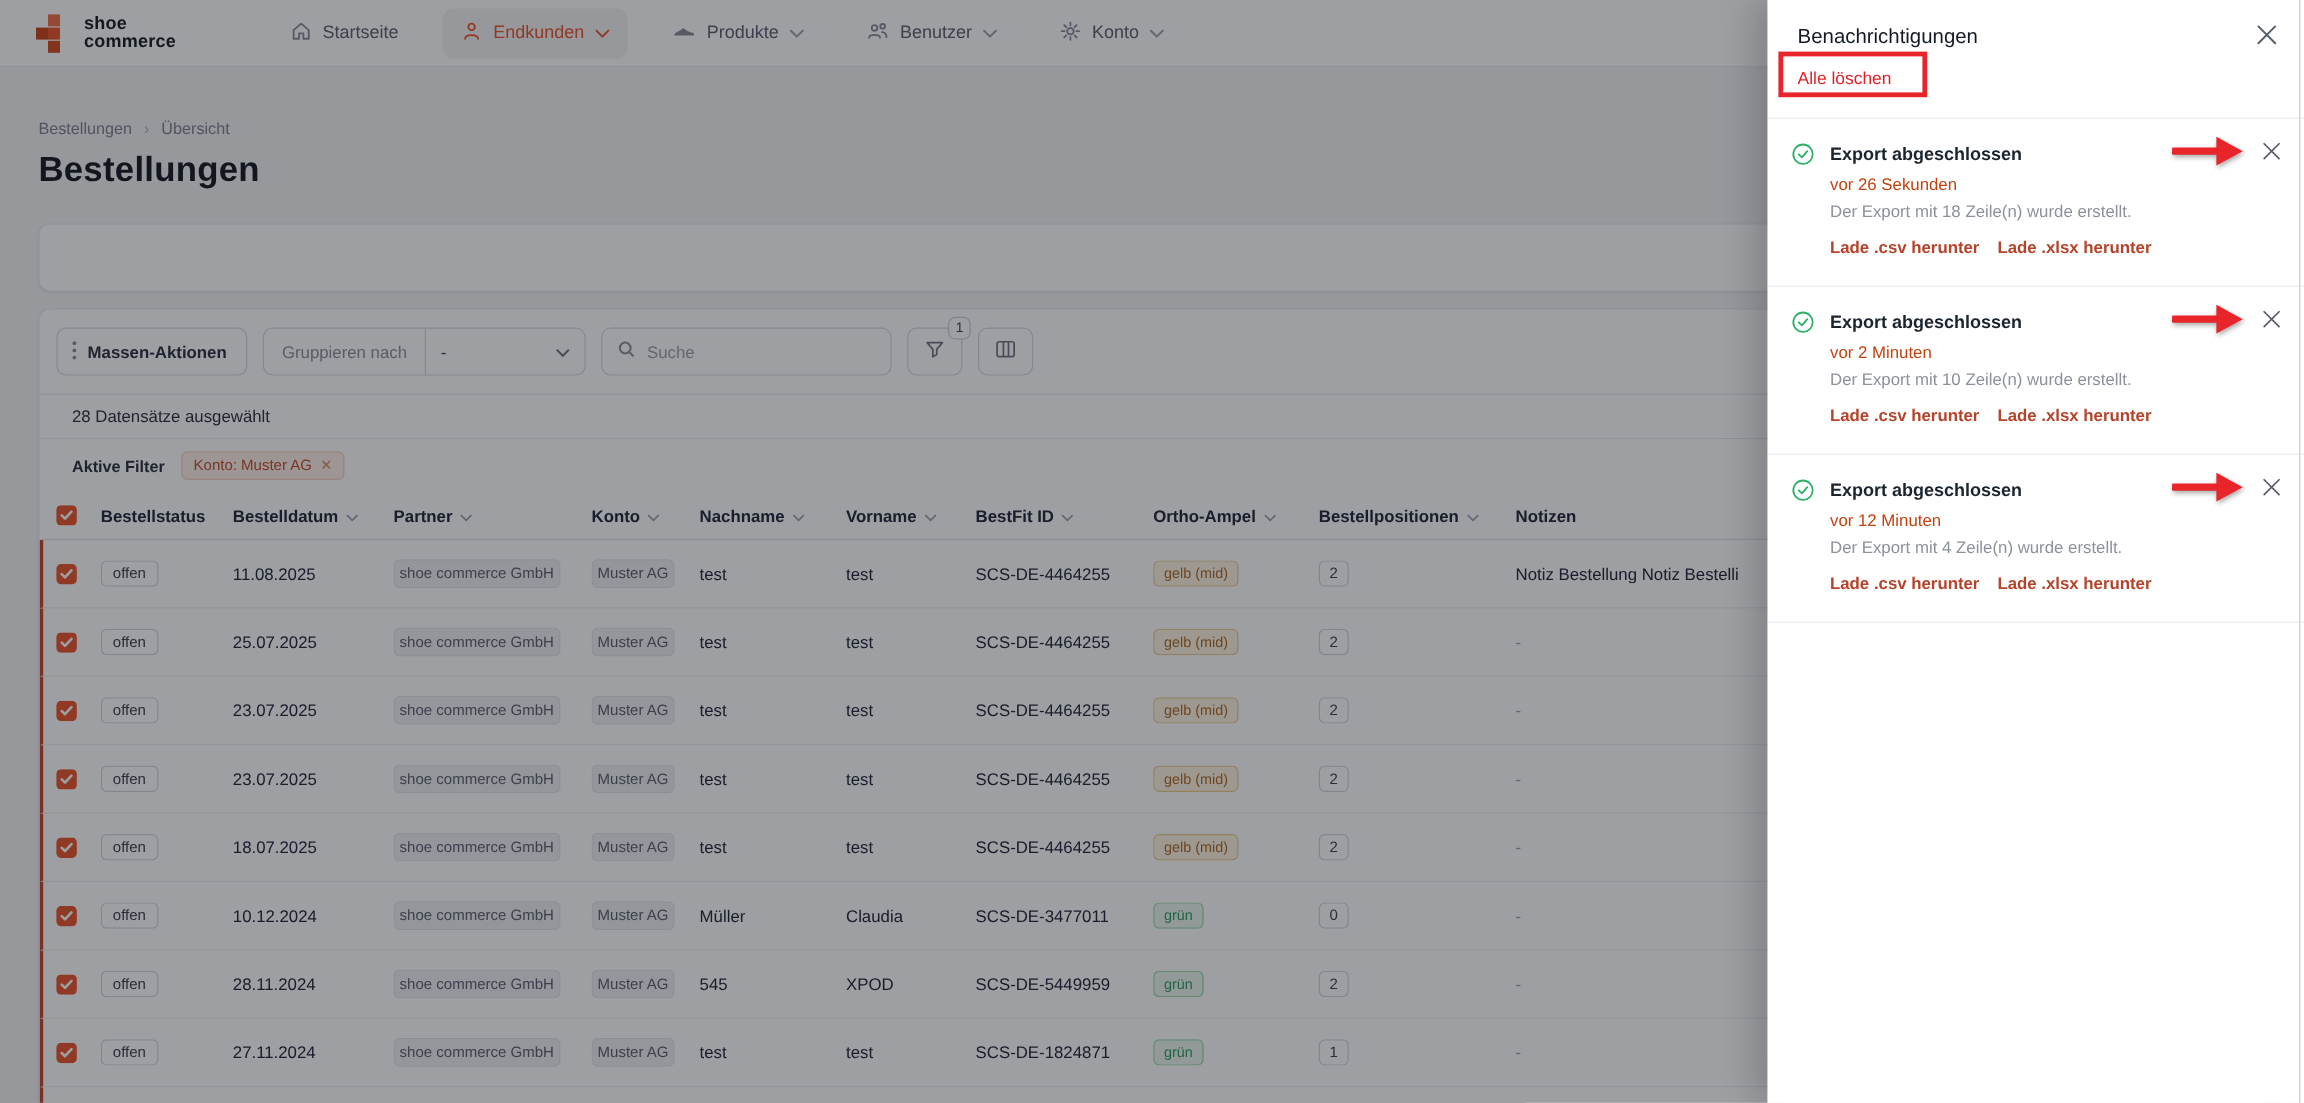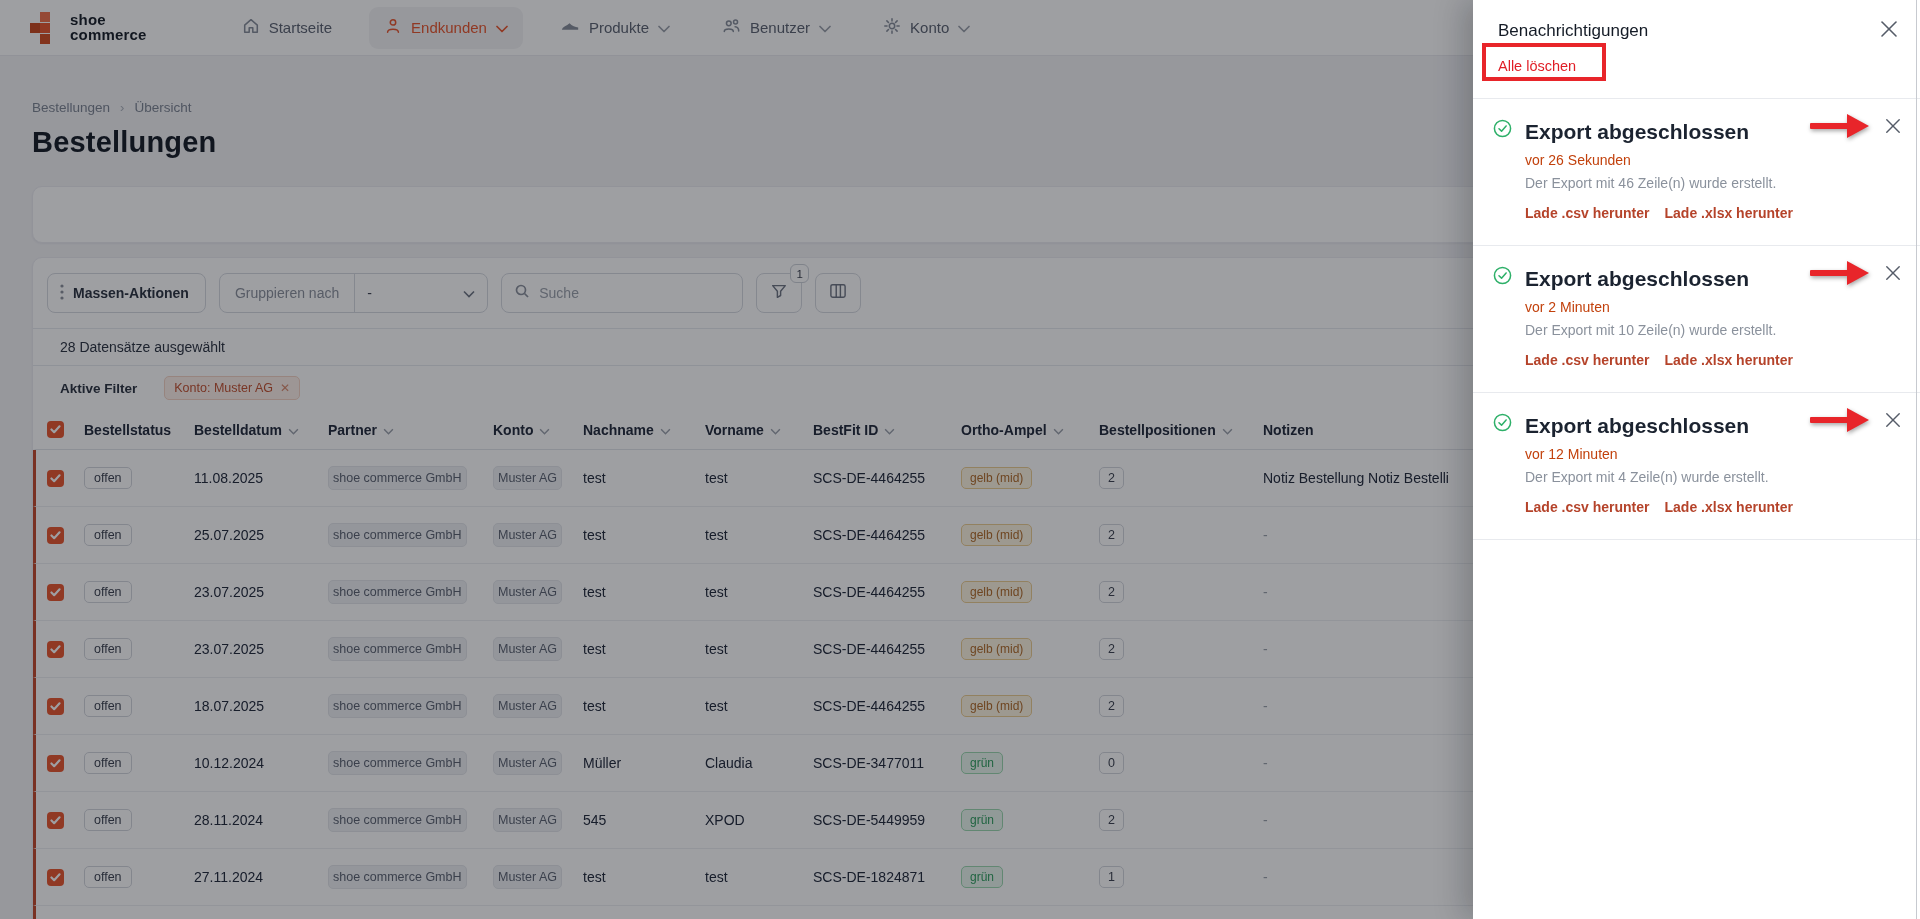--- a/index.html
+++ b/index.html
@@ -50,21 +50,21 @@
   .group-select{display:flex;align-items:center;justify-content:space-between;width:132px;padding:0 12px;font-size:14px;color:#3c4250;cursor:pointer}
   .search-box{display:flex;align-items:center;gap:9px;width:242px;height:40px;border:1px solid #d6d9e0;border-radius:8px;padding:0 12px}
   .search-box svg{stroke:#8a909c;fill:none;stroke-width:1.7}
   .search-box input{border:0;outline:0;width:100%;font-size:14px;font-family:inherit;color:#2b3240;background:transparent}
   .search-box input::placeholder{color:#9aa0ab}
   .icon-btn{width:46px;height:40px;justify-content:center;position:relative}
   .icon-btn svg{stroke:#6e7583;fill:none;stroke-width:1.6;stroke-linejoin:round}
   .filter-badge{position:absolute;top:-10px;right:-8px;min-width:19px;height:19px;border-radius:6px;background:#fff;border:1px solid #ccd0d8;font-size:11.5px;color:#3c4250;display:flex;align-items:center;justify-content:center;padding:0 4px}
   
   .selection-bar{border-top:1px solid var(--line);border-bottom:1px solid var(--line);padding:10px 27px;font-size:14px;color:#2b3240}
-  .filter-bar{display:flex;align-items:center;gap:27px;padding:10px 27px;font-size:13.5px;color:#2b3240;font-weight:bold}
+  .filter-bar{display:flex;align-items:center;gap:14px;padding:10px 27px;font-size:13.5px;color:#2b3240;font-weight:bold}
   .filter-tag{display:flex;align-items:center;gap:7px;background:#fdf0ea;border:1px solid #f3d2c3;border-radius:5px;padding:4px 9px;font-size:12.5px;font-weight:normal;color:#c2502f}
   .filter-tag .x{color:#d98a6d;cursor:pointer;font-size:12px}
   
   .thead{display:flex;align-items:center;border-bottom:1px solid #e2e4e9;padding:11px 0;border-left:3px solid transparent}
   .th{display:flex;align-items:center;gap:6px;font-size:13.5px;font-weight:bold;color:#20283500;color:#202835;padding-right:6px}
   .th svg,.sort svg{stroke:#9aa0ab;fill:none;stroke-width:1.6}
   .trow{display:flex;align-items:center;height:57px;border-bottom:1px solid #edeff2;border-left:3px solid #c2492c}
   .cell{display:flex;align-items:center;overflow:hidden;white-space:nowrap;font-size:14px;color:#20283a;padding-right:6px}
   .c0{width:48px;padding-left:11px}.c1{width:110px}.c2{width:134px}.c3{width:165px}.c4{width:90px}
   .c5{width:122px}.c6{width:108px}.c7{width:148px}.c8{width:130px}.c9{width:172px;padding-left:8px}
@@ -84,21 +84,21 @@
   .panel{position:fixed;top:0;right:0;width:447px;height:100%;background:#fff;z-index:60;box-shadow:-10px 0 28px rgba(10,14,22,.22)}
   .panel-header{height:99px;border-bottom:1px solid #e8eaee;position:relative}
   .panel-title{position:absolute;left:25px;top:21px;font-size:17px;font-weight:normal;color:#141b26}
   .panel-close{position:absolute;right:22px;top:20px;cursor:pointer}
   .panel-close svg,.notif-close svg{stroke:#555c68;stroke-width:1.6;stroke-linecap:round}
   .clear-all{position:absolute;left:25px;top:58px;font-size:14.5px;color:#e01e26;cursor:pointer}
   .anno-box{position:absolute;left:9px;top:43px;width:124px;height:38px;border:4px solid var(--anno);z-index:5;pointer-events:none}
   .notif-item{position:relative;padding:21px 24px 24px 52px;border-bottom:1px solid #e8eaee}
   .notif-check{position:absolute;left:20px;top:20px}
   .notif-check svg{stroke:#2eb069;fill:none;stroke-width:1.6;stroke-linecap:round;stroke-linejoin:round}
-  .notif-title{font-size:21px;font-weight:bold;color:#1b2330}
+  .notif-title{font-size:15px;font-weight:bold;color:#1b2330}
   .notif-time{margin-top:8px;font-size:14px;color:#c2410c}
   .notif-msg{margin-top:7px;font-size:14px;color:#8a919c}
   .notif-links{margin-top:14px;display:flex;gap:15px}
   .notif-link{font-size:14px;font-weight:bold;color:#b5432a;cursor:pointer}
   .notif-close{position:absolute;right:19px;top:19px;cursor:pointer}
   .notif-arrow{position:absolute;right:50px;top:15px;width:60px;height:24px;filter:drop-shadow(1px 2px 2px rgba(0,0,0,.35));pointer-events:none}
   .arrow-shaft{position:absolute;left:0;top:9px;width:38px;height:6px;background:var(--anno);border-radius:1px}
   .arrow-head{position:absolute;left:37px;top:0;width:0;height:0;border-left:22px solid var(--anno);border-top:12px solid transparent;border-bottom:12px solid transparent}
   .panel-edge{position:fixed;right:3px;top:0;width:1px;height:100%;background:#c7cad0;z-index:70}
 </style>
@@ -573,21 +573,21 @@
     <div class="anno-box"></div>
   </div>
   <div id="notif-list">
       <div class="notif-item">
         <span class="notif-check"><svg width="19" height="19" viewBox="0 0 20 20">
             <circle cx="10" cy="10" r="8.5"></circle>
             <polyline points="6.3,10.2 9,12.8 13.8,7.3"></polyline>
           </svg></span>
         <div class="notif-title">Export abgeschlossen</div>
         <div class="notif-time">vor 26 Sekunden</div>
-        <div class="notif-msg">Der Export mit 46 Zeile(n) wurde erstellt.</div>
+        <div class="notif-msg">Der Export mit 18 Zeile(n) wurde erstellt.</div>
         <div class="notif-links">
           <span class="notif-link">Lade .csv herunter</span>
           <span class="notif-link">Lade .xlsx herunter</span>
         </div>
         <div class="notif-arrow">
           <div class="arrow-shaft"></div>
           <div class="arrow-head"></div>
         </div>
         <div class="notif-close"><span><svg width="16" height="16" viewBox="0 0 18 18">
               <line x1="2" y1="2" x2="16" y2="16"></line>

